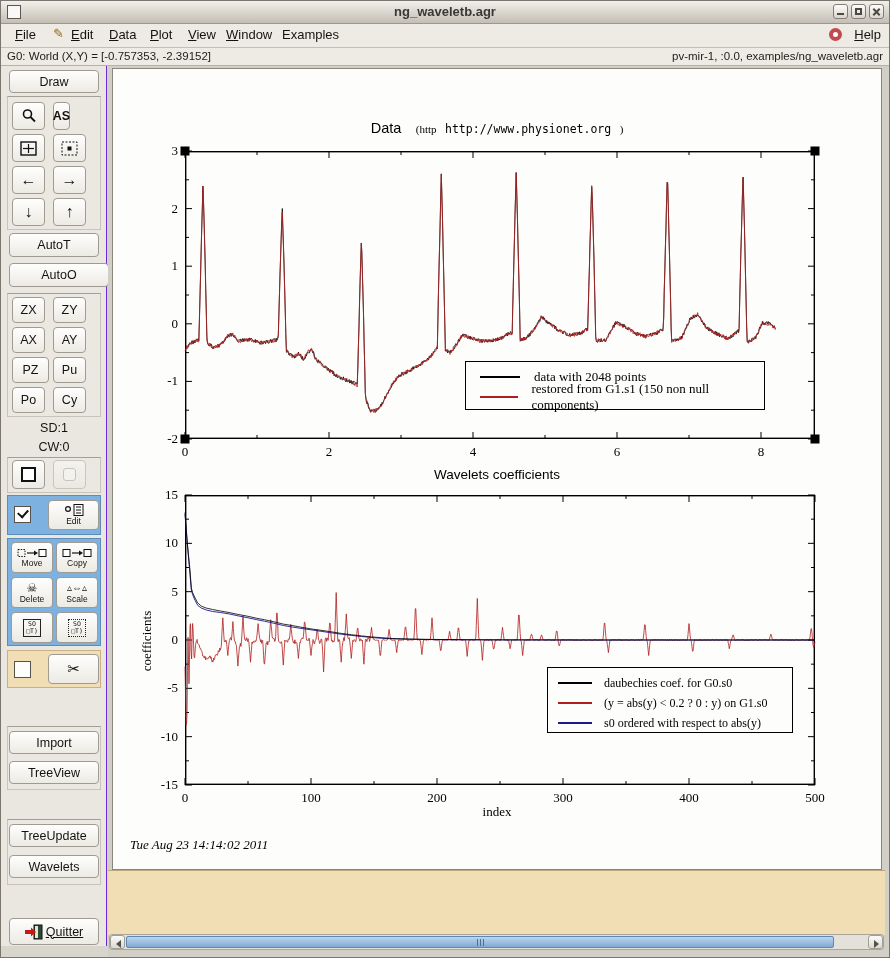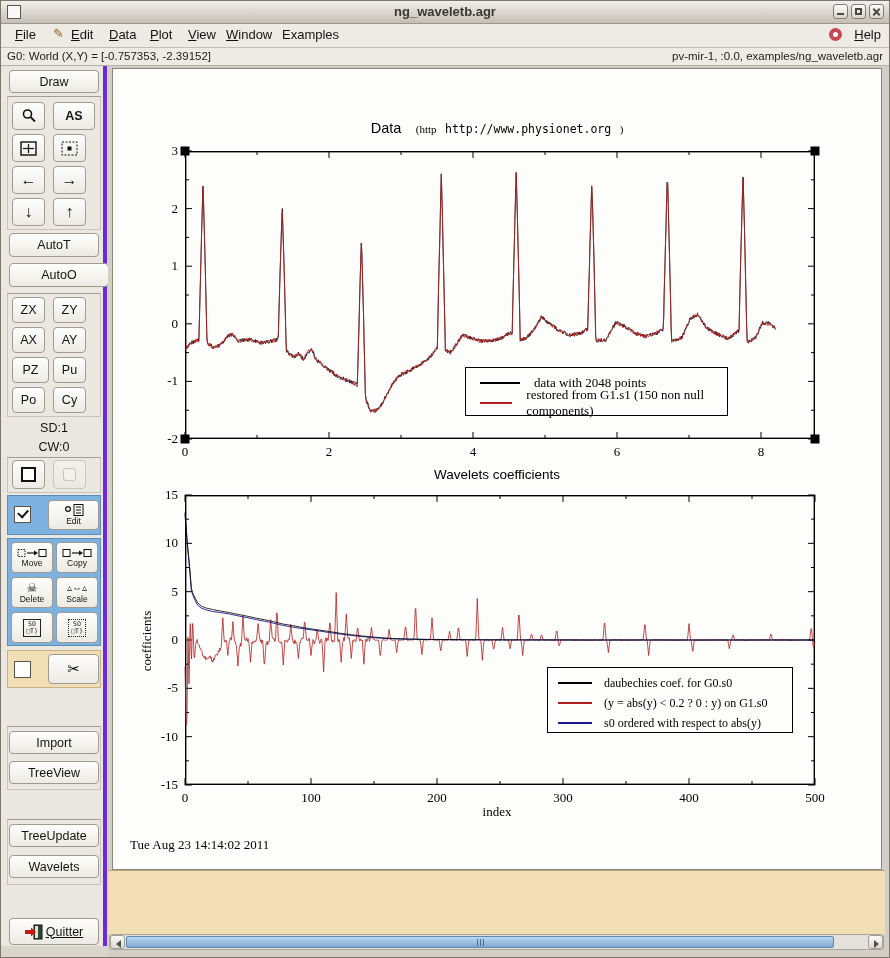--- a/index.html
+++ b/index.html
@@ -27,21 +27,21 @@
   .helpicon{position:absolute;top:4px;right:47px;width:13px;height:13px;box-sizing:border-box;border:4px solid #c4494f;
             border-radius:50%;background:#fff;}
 
   
   .statusbar{position:absolute;left:0;top:47px;right:0;height:17px;background:#eeebe4;border-bottom:1px solid #b6b2aa;
              font-size:11.5px;color:#23211c;}
   .statusL{position:absolute;left:6px;top:2px;} .statusR{position:absolute;right:6px;top:2px;}
 
   
   .content{position:absolute;left:0;top:65px;right:0;bottom:0;}
-  .sidebar{position:absolute;left:0;top:0;bottom:11px;width:106px;background:#eae7e0;border-right:4px solid #6d28d9;box-sizing:border-box;}
+  .sidebar{position:absolute;left:0;top:0;bottom:11px;width:106px;background:#eae7e0;border-right:1px solid #6d28d9;box-sizing:border-box;}
   .canvas{position:absolute;left:107px;top:0;right:0;bottom:0;background:#d2cfc7;}
 
   
   .sbtn{position:absolute;box-sizing:border-box;border:1px solid #9f9b93;border-radius:4px;
         background:linear-gradient(#fefefd,#eceae3);font-size:12.5px;color:#15130f;text-align:center;cursor:pointer;
         display:flex;align-items:center;justify-content:center;gap:3px;}
   .group{position:absolute;box-sizing:border-box;border:1px solid #c8c4bc;border-top-color:#a39f97;background:#ebe8e1;}
   .bluebox{position:absolute;background:#7db1df;border:1px solid #5d8cb8;box-sizing:border-box;}
   .tanbox{position:absolute;background:#f2deb4;border:1px solid #c8b184;box-sizing:border-box;}
   .sidelabel{position:absolute;left:0;width:106px;text-align:center;font-size:12.5px;color:#15130f;}
@@ -71,21 +71,21 @@
   .wavetitle{position:absolute;left:0;right:0;top:398px;text-align:center;font-size:13.5px;color:#000;}
   .legend{position:absolute;box-sizing:border-box;border:1px solid #000;background:#fdfdfb;padding-top:5px;}
   .lrow{display:flex;align-items:center;height:20px;}
   .lswatch{display:inline-block;height:1.5px;}
   .ltext{font-family:"Liberation Serif",serif;color:#000;}
   .legend1 .lswatch{width:40px;margin:0 14px 0 14px;} .legend1 .ltext{font-size:13px;}
   .legend2 .lswatch{width:34px;margin:0 12px 0 10px;} .legend2 .ltext{font-size:12px;}
   .ylab{position:absolute;left:-26px;top:564px;width:120px;text-align:center;font-family:"Liberation Serif",serif;
         font-size:13px;color:#000;transform:rotate(-90deg);}
   .xlab{position:absolute;left:0;right:0;top:735px;text-align:center;font-family:"Liberation Serif",serif;font-size:13px;color:#000;}
-  .datestamp{position:absolute;left:17px;top:768px;font-family:"Liberation Serif",serif;font-size:13px;color:#000;}
+  .datestamp{position:absolute;left:17px;top:768px;font-family:"Liberation Serif",serif;font-size:13px;color:#000;font-style:italic;}
 
   
   .hscroll{position:absolute;left:1px;right:5px;top:868px;height:16px;background:#e4e1da;border:1px solid #a9a59d;
            border-radius:3px;box-sizing:border-box;}
   .sarrow{position:absolute;top:0;bottom:0;width:15px;background:linear-gradient(#fbfbfa,#ddd9d1);
           border:1px solid #a29e96;box-sizing:border-box;border-radius:3px;}
   .sarrow.left{left:0}.sarrow.right{right:0}
   .tri{position:absolute;left:5px;top:4px;width:0;height:0;border-top:4px solid transparent;border-bottom:4px solid transparent;}
   .tri.l{border-right:5px solid #55514b;} .tri.r{border-left:5px solid #55514b;}
   .thumb{position:absolute;left:16px;width:706px;top:1px;bottom:1px;border:1px solid #5d87b0;border-radius:2px;
@@ -136,21 +136,21 @@
           <span>Draw</span>
         </div>
 
       <div class="group" style="left:6px;top:30px;width:94px;height:134px"></div>
       <div class="sbtn" style="left:11px;top:36px;width:33px;height:28px">
         <svg width="16" height="16" viewBox="0 0 16 16">
             <circle cx="6.5" cy="6" r="4" fill="none" stroke="#111" stroke-width="1.6"></circle>
             <line x1="9.5" y1="9" x2="14" y2="13.5" stroke="#111" stroke-width="1.8"></line>
           </svg>
       </div>
-      <div class="sbtn" style="left:52px;top:36px;width:42px;height:28px;font-weight:bold">
+      <div class="sbtn" style="left:52px;top:36px;width:17px;height:28px;font-weight:bold">
           <span>AS</span>
         </div>
       <div class="sbtn" style="left:11px;top:68px;width:33px;height:28px">
         <svg width="17" height="15" viewBox="0 0 17 15">
             <rect x="1" y="1" width="15" height="13" fill="none" stroke="#111" stroke-width="1.4"></rect>
             <line x1="8.5" y1="3" x2="8.5" y2="12" stroke="#111" stroke-width="1.2"></line>
             <line x1="3" y1="7.5" x2="14" y2="7.5" stroke="#111" stroke-width="1.2"></line>
           </svg>
       </div>
       <div class="sbtn" style="left:52px;top:68px;width:33px;height:28px">
@@ -368,21 +368,21 @@
             <text x="-7" y="234.4" text-anchor="end" font-family="Liberation Serif, serif" font-size="13" fill="#000">-1</text>
             <text x="-7" y="292" text-anchor="end" font-family="Liberation Serif, serif" font-size="13" fill="#000">-2</text>
             <polyline points="0.0,198.3 0.6,198.7 1.2,196.1 1.7,196.4 2.3,197.4 2.9,196.5 3.5,193.5 4.0,194.1 4.6,193.1 5.2,192.0 5.8,192.3 6.3,192.6 6.9,189.7 7.5,189.9 8.1,193.1 8.6,190.5 9.2,189.6 9.8,191.9 10.4,189.5 10.9,189.3 11.5,187.9 12.1,188.5 12.7,187.9 13.2,187.8 13.8,189.7 14.4,169.0 15.0,144.6 15.6,122.5 16.1,101.7 16.7,79.7 17.3,58.0 17.9,35.2 18.4,47.7 19.0,67.2 19.6,90.0 20.2,113.3 20.7,137.3 21.3,162.2 21.9,185.8 22.5,192.1 23.0,193.6 23.6,193.5 24.2,194.6 24.8,195.3 25.3,192.7 25.9,194.4 26.5,193.4 27.1,196.0 27.6,197.6 28.2,197.6 28.8,195.4 29.4,196.0 30.0,195.6 30.5,196.5 31.1,195.8 31.7,195.7 32.3,194.5 32.8,193.4 33.4,194.6 34.0,196.4 34.6,193.3 35.1,193.2 35.7,192.5 36.3,191.7 36.9,192.7 37.4,190.5 38.0,192.2 38.6,191.2 39.2,190.2 39.7,189.1 40.3,189.3 40.9,186.1 41.5,186.6 42.0,185.5 42.6,186.7 43.2,184.0 43.8,185.6 44.4,183.3 44.9,182.9 45.5,182.2 46.1,185.3 46.7,182.5 47.2,184.0 47.8,184.0 48.4,184.9 49.0,186.2 49.5,185.5 50.1,187.0 50.7,186.6 51.3,187.5 51.8,188.8 52.4,189.7 53.0,188.8 53.6,189.2 54.1,188.7 54.7,188.8 55.3,189.8 55.9,187.9 56.4,190.0 57.0,190.8 57.6,187.6 58.2,187.8 58.8,190.5 59.3,187.6 59.9,188.7 60.5,188.5 61.1,187.8 61.6,188.3 62.2,190.5 62.8,188.1 63.4,189.3 63.9,189.9 64.5,186.9 65.1,189.3 65.7,188.2 66.2,187.1 66.8,188.3 67.4,188.6 68.0,189.0 68.5,190.6 69.1,189.8 69.7,190.8 70.3,188.4 70.8,191.8 71.4,189.9 72.0,189.8 72.6,189.9 73.2,191.6 73.7,191.8 74.3,190.9 74.9,193.3 75.5,192.5 76.0,193.4 76.6,189.8 77.2,190.8 77.8,193.1 78.3,192.7 78.9,191.7 79.5,190.0 80.1,191.2 80.6,192.7 81.2,190.6 81.8,189.0 82.4,189.7 82.9,191.9 83.5,192.2 84.1,192.2 84.7,190.4 85.2,189.9 85.8,188.3 86.4,191.7 87.0,188.9 87.6,190.3 88.1,188.7 88.7,187.7 89.3,188.3 89.9,187.4 90.4,189.1 91.0,191.0 91.6,187.3 92.2,188.9 92.7,187.2 93.3,183.7 93.9,162.5 94.5,142.6 95.0,123.1 95.6,106.6 96.2,87.7 96.8,68.4 97.3,57.5 97.9,79.2 98.5,95.1 99.1,115.5 99.6,135.2 100.2,156.9 100.8,182.4 101.4,201.3 102.0,200.8 102.5,200.3 103.1,200.2 103.7,203.6 104.3,204.3 104.8,202.1 105.4,202.6 106.0,202.3 106.6,204.3 107.1,203.3 107.7,205.6 108.3,204.6 108.9,205.7 109.4,207.2 110.0,204.9 110.6,206.5 111.2,205.4 111.7,205.1 112.3,203.3 112.9,202.6 113.5,201.0 114.0,204.6 114.6,203.7 115.2,204.4 115.8,203.3 116.4,206.2 116.9,208.2 117.5,205.4 118.1,209.0 118.7,209.4 119.2,208.0 119.8,206.8 120.4,207.3 121.0,203.8 121.5,204.9 122.1,201.6 122.7,201.7 123.3,201.7 123.8,201.8 124.4,202.0 125.0,199.6 125.6,198.2 126.1,198.2 126.7,198.5 127.3,199.9 127.9,202.1 128.4,200.5 129.0,202.2 129.6,205.8 130.2,208.3 130.8,207.4 131.3,207.5 131.9,208.6 132.5,211.1 133.1,211.1 133.6,208.8 134.2,212.2 134.8,211.3 135.4,211.4 135.9,211.5 136.5,212.8 137.1,212.9 137.7,213.3 138.2,215.9 138.8,216.5 139.4,216.2 140.0,216.9 140.5,215.2 141.1,215.5 141.7,215.8 142.3,219.4 142.8,218.3 143.4,217.0 144.0,219.1 144.6,221.2 145.2,218.5 145.7,220.0 146.3,219.1 146.9,220.9 147.5,219.7 148.0,222.9 148.6,220.7 149.2,224.9 149.8,223.2 150.3,224.1 150.9,225.9 151.5,223.8 152.1,226.2 152.6,226.8 153.2,225.3 153.8,224.9 154.4,224.9 154.9,225.5 155.5,228.3 156.1,226.5 156.7,226.4 157.2,228.6 157.8,229.1 158.4,225.8 159.0,228.5 159.6,229.1 160.1,229.6 160.7,230.7 161.3,227.9 161.9,230.7 162.4,229.8 163.0,229.7 163.6,230.2 164.2,228.5 164.7,232.1 165.3,229.7 165.9,231.9 166.5,229.7 167.0,233.2 167.6,230.8 168.2,230.6 168.8,230.3 169.3,230.4 169.9,231.4 170.5,231.7 171.1,232.5 171.6,231.7 172.2,233.2 172.8,218.2 173.4,194.9 174.0,174.9 174.5,151.7 175.1,130.6 175.7,110.8 176.3,92.1 176.8,100.8 177.4,121.9 178.0,145.1 178.6,165.6 179.1,191.3 179.7,214.7 180.3,242.7 180.9,247.0 181.4,249.4 182.0,253.0 182.6,251.4 183.2,253.3 183.7,257.4 184.3,256.8 184.9,259.5 185.5,260.7 186.0,259.1 186.6,260.3 187.2,258.7 187.8,259.5 188.4,258.5 188.9,258.1 189.5,258.6 190.1,261.3 190.7,261.0 191.2,260.6 191.8,258.5 192.4,257.7 193.0,258.2 193.5,257.1 194.1,255.9 194.7,256.3 195.3,256.0 195.8,253.1 196.4,254.7 197.0,251.4 197.6,252.8 198.1,251.5 198.7,249.4 199.3,248.3 199.9,245.3 200.4,247.4 201.0,245.2 201.6,244.1 202.2,241.8 202.8,242.3 203.3,242.3 203.9,238.9 204.5,239.3 205.1,238.3 205.6,237.3 206.2,236.9 206.8,233.9 207.4,232.0 207.9,232.1 208.5,232.9 209.1,230.0 209.7,231.0 210.2,230.1 210.8,229.5 211.4,227.5 212.0,227.5 212.5,227.1 213.1,226.0 213.7,223.9 214.3,224.7 214.8,225.8 215.4,223.8 216.0,225.4 216.6,221.4 217.2,221.5 217.7,221.6 218.3,224.4 218.9,223.4 219.5,222.7 220.0,221.3 220.6,223.2 221.2,220.9 221.8,222.7 222.3,218.9 222.9,219.3 223.5,220.1 224.1,220.7 224.6,220.4 225.2,219.1 225.8,220.7 226.4,218.5 226.9,217.6 227.5,218.2 228.1,215.6 228.7,218.3 229.2,216.3 229.8,215.9 230.4,216.1 231.0,216.0 231.6,217.0 232.1,214.3 232.7,215.3 233.3,215.6 233.9,215.2 234.4,214.0 235.0,213.1 235.6,215.0 236.2,212.2 236.7,211.3 237.3,210.3 237.9,212.2 238.5,210.9 239.0,209.3 239.6,209.8 240.2,210.2 240.8,210.4 241.3,209.7 241.9,208.3 242.5,207.1 243.1,208.7 243.6,209.0 244.2,205.3 244.8,207.1 245.4,204.8 246.0,205.6 246.5,203.6 247.1,204.7 247.7,204.1 248.3,202.2 248.8,200.6 249.4,200.7 250.0,198.5 250.6,197.8 251.1,197.8 251.7,196.8 252.3,197.9 252.9,170.2 253.4,143.6 254.0,118.5 254.6,95.0 255.2,69.7 255.7,45.8 256.3,23.0 256.9,46.1 257.5,68.3 258.0,92.4 258.6,117.4 259.2,144.7 259.8,172.1 260.4,199.9 260.9,198.8 261.5,199.3 262.1,198.7 262.7,202.0 263.2,199.8 263.8,200.2 264.4,201.5 265.0,201.7 265.5,199.4 266.1,201.6 266.7,199.2 267.3,199.6 267.8,199.6 268.4,199.4 269.0,196.8 269.6,197.5 270.1,194.7 270.7,192.7 271.3,193.2 271.9,194.4 272.4,193.2 273.0,190.7 273.6,188.2 274.2,190.5 274.8,188.4 275.3,186.3 275.9,187.6 276.5,184.6 277.1,185.4 277.6,183.4 278.2,185.1 278.8,183.4 279.4,183.3 279.9,184.6 280.5,185.0 281.1,185.3 281.7,184.8 282.2,187.2 282.8,187.1 283.4,186.8 284.0,185.7 284.5,187.7 285.1,185.0 285.7,188.1 286.3,186.2 286.8,187.2 287.4,188.8 288.0,187.5 288.6,186.3 289.2,186.5 289.7,186.8 290.3,188.9 290.9,189.7 291.5,188.0 292.0,188.6 292.6,189.7 293.2,188.1 293.8,187.6 294.3,188.8 294.9,189.6 295.5,190.1 296.1,188.3 296.6,191.2 297.2,191.8 297.8,189.5 298.4,188.6 298.9,189.5 299.5,190.8 300.1,190.8 300.7,188.6 301.2,189.8 301.8,190.9 302.4,191.3 303.0,189.0 303.6,188.8 304.1,190.0 304.7,189.1 305.3,191.0 305.9,190.5 306.4,189.1 307.0,191.1 307.6,189.6 308.2,190.9 308.7,188.0 309.3,188.3 309.9,189.1 310.5,187.5 311.0,188.8 311.6,187.7 312.2,190.0 312.8,186.5 313.3,189.3 313.9,187.8 314.5,189.0 315.1,187.2 315.6,186.4 316.2,185.7 316.8,188.4 317.4,185.0 318.0,186.2 318.5,186.2 319.1,186.4 319.7,184.2 320.3,184.8 320.8,184.8 321.4,182.3 322.0,183.6 322.6,185.0 323.1,181.3 323.7,183.2 324.3,182.1 324.9,182.8 325.4,180.5 326.0,181.7 326.6,183.2 327.2,182.2 327.7,158.3 328.3,135.6 328.9,108.4 329.5,85.6 330.0,63.4 330.6,41.5 331.2,21.4 331.8,43.3 332.4,65.9 332.9,88.1 333.5,112.2 334.1,137.3 334.7,163.9 335.2,190.3 335.8,189.6 336.4,187.7 337.0,189.3 337.5,187.7 338.1,189.0 338.7,186.1 339.3,187.0 339.8,189.0 340.4,188.5 341.0,188.5 341.6,186.0 342.1,186.6 342.7,183.9 343.3,183.9 343.9,186.2 344.4,182.1 345.0,184.9 345.6,182.1 346.2,179.8 346.8,180.1 347.3,181.5 347.9,181.0 348.5,180.0 349.1,179.0 349.6,176.4 350.2,177.1 350.8,174.5 351.4,174.4 351.9,174.5 352.5,171.6 353.1,171.4 353.7,169.3 354.2,169.1 354.8,170.6 355.4,167.8 356.0,167.6 356.5,165.2 357.1,165.5 357.7,167.7 358.3,165.7 358.8,168.3 359.4,167.0 360.0,169.2 360.6,170.1 361.2,171.7 361.7,169.3 362.3,172.5 362.9,170.6 363.5,172.8 364.0,171.1 364.6,173.1 365.2,172.0 365.8,173.6 366.3,174.4 366.9,173.4 367.5,174.2 368.1,175.2 368.6,174.3 369.2,174.1 369.8,177.8 370.4,175.0 370.9,176.4 371.5,179.5 372.1,178.4 372.7,178.8 373.2,180.5 373.8,179.2 374.4,179.4 375.0,179.0 375.6,179.6 376.1,179.4 376.7,179.4 377.3,180.7 377.9,183.0 378.4,181.2 379.0,180.1 379.6,180.7 380.2,181.6 380.7,181.0 381.3,184.5 381.9,184.6 382.5,184.2 383.0,184.8 383.6,185.0 384.2,184.3 384.8,182.4 385.3,184.7 385.9,184.8 386.5,183.3 387.1,184.9 387.6,182.5 388.2,184.5 388.8,183.2 389.4,182.7 390.0,181.5 390.5,184.0 391.1,184.5 391.7,184.1 392.3,183.7 392.8,181.3 393.4,181.5 394.0,183.8 394.6,180.8 395.1,183.5 395.7,182.0 396.3,181.3 396.9,183.3 397.4,180.2 398.0,179.6 398.6,181.9 399.2,180.5 399.7,179.2 400.3,177.8 400.9,177.3 401.5,179.4 402.0,177.1 402.6,179.4 403.2,160.1 403.8,136.7 404.4,117.6 404.9,94.5 405.5,76.3 406.1,54.6 406.7,35.6 407.2,44.4 407.8,63.5 408.4,85.8 409.0,108.9 409.5,132.4 410.1,159.0 410.7,185.3 411.3,190.5 411.8,190.2 412.4,191.3 413.0,190.7 413.6,189.0 414.1,188.1 414.7,189.0 415.3,190.0 415.9,191.0 416.4,187.7 417.0,189.8 417.6,190.4 418.2,189.4 418.8,188.8 419.3,187.7 419.9,190.3 420.5,191.0 421.1,189.5 421.6,187.5 422.2,186.1 422.8,185.6 423.4,183.9 423.9,182.5 424.5,181.2 425.1,181.4 425.7,179.6 426.2,179.4 426.8,178.7 427.4,178.4 428.0,174.8 428.5,173.9 429.1,176.3 429.7,171.9 430.3,173.8 430.8,170.4 431.4,172.7 432.0,171.8 432.6,170.5 433.2,171.8 433.7,171.2 434.3,172.4 434.9,171.7 435.5,174.0 436.0,173.9 436.6,173.5 437.2,173.0 437.8,176.2 438.3,176.1 438.9,173.0 439.5,176.0 440.1,175.2 440.6,177.5 441.2,177.2 441.8,178.0 442.4,178.8 442.9,176.4 443.5,176.6 444.1,178.2 444.7,177.8 445.2,178.2 445.8,179.4 446.4,178.6 447.0,178.6 447.6,179.4 448.1,179.6 448.7,181.1 449.3,181.0 449.9,183.1 450.4,182.4 451.0,184.3 451.6,184.5 452.2,181.5 452.7,181.5 453.3,184.4 453.9,183.6 454.5,183.3 455.0,183.1 455.6,185.0 456.2,183.8 456.8,183.1 457.3,184.9 457.9,185.4 458.5,183.4 459.1,185.7 459.6,184.0 460.2,184.0 460.8,186.6 461.4,184.7 462.0,183.5 462.5,183.9 463.1,184.3 463.7,183.6 464.3,183.3 464.8,184.0 465.4,182.2 466.0,185.0 466.6,185.2 467.1,184.2 467.7,181.8 468.3,182.8 468.9,181.7 469.4,182.6 470.0,181.3 470.6,183.1 471.2,183.8 471.7,182.1 472.3,183.5 472.9,180.4 473.5,180.3 474.0,181.8 474.6,180.2 475.2,178.3 475.8,178.2 476.4,179.5 476.9,179.5 477.5,180.1 478.1,176.4 478.7,166.2 479.2,141.3 479.8,119.8 480.4,95.2 481.0,76.1 481.5,53.9 482.1,31.4 482.7,31.5 483.3,55.9 483.8,76.9 484.4,99.8 485.0,124.6 485.6,150.4 486.1,176.1 486.7,189.7 487.3,188.7 487.9,188.9 488.4,190.4 489.0,188.5 489.6,188.2 490.2,188.3 490.8,187.8 491.3,189.9 491.9,187.8 492.5,189.2 493.1,187.6 493.6,189.4 494.2,188.7 494.8,187.4 495.4,186.9 495.9,188.3 496.5,185.1 497.1,187.1 497.7,183.5 498.2,182.2 498.8,183.5 499.4,180.2 500.0,178.7 500.5,177.1 501.1,177.7 501.7,174.8 502.3,173.1 502.8,174.5 503.4,172.5 504.0,172.0 504.6,167.2 505.2,168.2 505.7,168.7 506.3,166.1 506.9,168.2 507.5,167.3 508.0,167.6 508.6,164.4 509.2,166.9 509.8,166.5 510.3,164.1 510.9,164.1 511.5,165.9 512.1,164.0 512.6,164.0 513.2,164.8 513.8,165.2 514.4,166.3 514.9,166.8 515.5,166.8 516.1,169.4 516.7,171.0 517.2,170.2 517.8,170.5 518.4,173.8 519.0,171.9 519.6,173.1 520.1,176.2 520.7,175.6 521.3,177.4 521.9,177.8 522.4,175.9 523.0,176.7 523.6,179.8 524.2,178.6 524.7,177.4 525.3,179.8 525.9,177.9 526.5,180.3 527.0,179.6 527.6,179.7 528.2,182.1 528.8,182.2 529.3,182.9 529.9,180.4 530.5,180.4 531.1,184.1 531.6,180.8 532.2,184.6 532.8,182.8 533.4,184.2 534.0,181.8 534.5,185.9 535.1,183.4 535.7,184.6 536.3,185.5 536.8,186.4 537.4,186.1 538.0,184.6 538.6,184.7 539.1,186.4 539.7,185.8 540.3,186.2 540.9,188.6 541.4,188.2 542.0,187.4 542.6,188.4 543.2,186.2 543.7,187.1 544.3,186.1 544.9,187.3 545.5,186.7 546.0,183.9 546.6,186.7 547.2,185.6 547.8,185.5 548.4,182.1 548.9,182.9 549.5,181.8 550.1,181.2 550.7,182.3 551.2,183.2 551.8,179.8 552.4,180.8 553.0,178.5 553.5,181.7 554.1,177.4 554.7,149.5 555.3,125.4 555.8,103.6 556.4,83.7 557.0,58.6 557.6,38.7 558.1,26.0 558.7,48.2 559.3,70.1 559.9,95.7 560.4,117.6 561.0,145.3 561.6,173.9 562.2,189.8 562.8,190.4 563.3,191.9 563.9,189.2 564.5,188.9 565.1,190.6 565.6,190.0 566.2,190.7 566.8,187.5 567.4,186.8 567.9,187.8 568.5,188.9 569.1,186.6 569.7,185.9 570.2,185.4 570.8,187.8 571.4,184.7 572.0,183.8 572.5,182.7 573.1,183.0 573.7,181.3 574.3,177.0 574.8,176.0 575.4,177.4 576.0,175.5 576.6,173.0 577.2,173.5 577.7,170.3 578.3,173.5 578.9,173.2 579.5,172.0 580.0,173.8 580.6,172.7 581.2,171.7 581.8,170.5 582.3,171.1 582.9,173.3 583.5,170.6 584.1,171.8 584.6,171.7 585.2,171.7 585.8,173.6 586.4,173.7 586.9,174.1 587.5,174.0 588.1,176.9 588.7,176.5 589.2,174.7 589.8,176.4 590.4,177.8" fill="none" stroke="#000000" stroke-width="0.8" stroke-linejoin="round"></polyline>
             <polyline points="0.0,200.0 0.6,198.5 1.2,197.3 1.7,194.6 2.3,196.4 2.9,194.7 3.5,196.0 4.0,193.3 4.6,191.5 5.2,192.3 5.8,193.4 6.3,193.4 6.9,190.4 7.5,192.5 8.1,191.2 8.6,190.3 9.2,188.9 9.8,190.7 10.4,191.6 10.9,191.0 11.5,188.1 12.1,190.8 12.7,188.0 13.2,191.2 13.8,190.6 14.4,170.4 15.0,146.2 15.6,122.8 16.1,101.1 16.7,77.2 17.3,57.8 17.9,35.0 18.4,46.1 19.0,66.9 19.6,90.9 20.2,111.1 20.7,135.0 21.3,159.4 21.9,189.3 22.5,191.2 23.0,191.7 23.6,194.9 24.2,192.6 24.8,192.1 25.3,194.3 25.9,193.5 26.5,197.0 27.1,196.2 27.6,197.7 28.2,195.7 28.8,197.8 29.4,195.5 30.0,194.9 30.5,194.2 31.1,196.5 31.7,194.6 32.3,196.8 32.8,194.5 33.4,193.1 34.0,195.8 34.6,195.0 35.1,192.5 35.7,193.8 36.3,191.8 36.9,192.0 37.4,190.4 38.0,192.5 38.6,189.7 39.2,190.8 39.7,187.5 40.3,187.1 40.9,186.5 41.5,187.3 42.0,185.0 42.6,183.3 43.2,183.2 43.8,183.6 44.4,186.2 44.9,185.0 45.5,183.7 46.1,183.4 46.7,185.3 47.2,183.0 47.8,181.9 48.4,183.8 49.0,185.8 49.5,184.0 50.1,184.7 50.7,185.7 51.3,188.8 51.8,187.9 52.4,190.9 53.0,189.9 53.6,191.7 54.1,190.6 54.7,189.9 55.3,191.7 55.9,191.2 56.4,188.9 57.0,190.4 57.6,189.8 58.2,190.8 58.8,190.3 59.3,190.3 59.9,187.8 60.5,190.1 61.1,187.6 61.6,187.9 62.2,189.3 62.8,187.7 63.4,187.0 63.9,190.5 64.5,188.9 65.1,187.3 65.7,188.3 66.2,189.0 66.8,190.8 67.4,189.6 68.0,189.2 68.5,191.3 69.1,189.6 69.7,191.2 70.3,190.6 70.8,190.0 71.4,189.0 72.0,190.8 72.6,189.1 73.2,192.0 73.7,190.9 74.3,191.1 74.9,193.0 75.5,189.9 76.0,191.7 76.6,190.0 77.2,193.2 77.8,192.1 78.3,192.5 78.9,189.9 79.5,191.7 80.1,190.2 80.6,189.7 81.2,190.7 81.8,190.9 82.4,190.8 82.9,192.0 83.5,189.7 84.1,189.1 84.7,189.4 85.2,190.5 85.8,189.7 86.4,190.3 87.0,191.7 87.6,188.5 88.1,191.3 88.7,190.9 89.3,191.1 89.9,188.6 90.4,189.7 91.0,189.9 91.6,189.9 92.2,189.4 92.7,187.3 93.3,186.6 93.9,163.1 94.5,141.1 95.0,124.6 95.6,104.4 96.2,86.0 96.8,68.0 97.3,61.3 97.9,77.3 98.5,97.8 99.1,117.2 99.6,137.2 100.2,159.0 100.8,182.6 101.4,198.3 102.0,200.3 102.5,198.8 103.1,202.1 103.7,202.2 104.3,203.4 104.8,204.4 105.4,204.6 106.0,203.5 106.6,204.6 107.1,206.9 107.7,204.3 108.3,206.0 108.9,204.3 109.4,203.7 110.0,205.6 110.6,203.2 111.2,202.7 111.7,204.5 112.3,205.0 112.9,202.6 113.5,201.6 114.0,203.6 114.6,204.6 115.2,202.9 115.8,206.4 116.4,205.7 116.9,205.6 117.5,209.0 118.1,208.7 118.7,209.0 119.2,206.4 119.8,206.1 120.4,203.5 121.0,202.9 121.5,203.7 122.1,202.1 122.7,200.6 123.3,198.9 123.8,198.9 124.4,201.2 125.0,199.3 125.6,200.2 126.1,197.8 126.7,197.3 127.3,200.9 127.9,200.5 128.4,201.1 129.0,205.2 129.6,207.0 130.2,207.4 130.8,206.3 131.3,208.9 131.9,210.3 132.5,211.7 133.1,210.1 133.6,210.1 134.2,210.3 134.8,210.5 135.4,210.2 135.9,212.7 136.5,214.4 137.1,214.6 137.7,215.2 138.2,215.3 138.8,215.3 139.4,216.4 140.0,214.7 140.5,216.8 141.1,217.3 141.7,217.2 142.3,216.5 142.8,216.8 143.4,218.9 144.0,219.9 144.6,218.3 145.2,221.7 145.7,220.8 146.3,219.7 146.9,219.3 147.5,222.8 148.0,220.3 148.6,220.6 149.2,225.0 149.8,224.0 150.3,224.5 150.9,224.9 151.5,222.9 152.1,223.7 152.6,223.8 153.2,226.1 153.8,226.0 154.4,226.9 154.9,227.1 155.5,226.5 156.1,226.7 156.7,227.2 157.2,228.8 157.8,227.9 158.4,227.4 159.0,228.4 159.6,228.3 160.1,227.0 160.7,228.7 161.3,227.9 161.9,227.3 162.4,230.8 163.0,230.8 163.6,230.1 164.2,230.3 164.7,229.0 165.3,230.5 165.9,230.1 166.5,229.8 167.0,232.1 167.6,232.5 168.2,230.1 168.8,233.9 169.3,232.5 169.9,234.6 170.5,232.2 171.1,233.4 171.6,234.2 172.2,236.0 172.8,217.5 173.4,196.6 174.0,175.0 174.5,154.3 175.1,130.6 175.7,111.7 176.3,92.0 176.8,101.7 177.4,123.0 178.0,143.3 178.6,167.6 179.1,190.4 179.7,214.1 180.3,241.0 180.9,248.7 181.4,251.5 182.0,249.7 182.6,251.8 183.2,256.1 183.7,256.8 184.3,256.9 184.9,258.3 185.5,261.3 186.0,261.4 186.6,258.6 187.2,258.9 187.8,260.3 188.4,259.5 188.9,261.6 189.5,259.5 190.1,257.8 190.7,260.5 191.2,257.2 191.8,258.0 192.4,259.3 193.0,257.3 193.5,258.5 194.1,258.0 194.7,256.4 195.3,254.4 195.8,255.9 196.4,255.3 197.0,253.4 197.6,253.2 198.1,251.8 198.7,250.2 199.3,248.8 199.9,246.1 200.4,247.8 201.0,245.6 201.6,243.8 202.2,243.3 202.8,241.6 203.3,241.8 203.9,239.0 204.5,238.9 205.1,236.7 205.6,235.9 206.2,233.9 206.8,232.8 207.4,234.6 207.9,232.9 208.5,230.4 209.1,229.4 209.7,231.4 210.2,230.9 210.8,226.8 211.4,229.7 212.0,225.6 212.5,225.0 213.1,226.8 213.7,224.0 214.3,224.0 214.8,224.2 215.4,224.8 216.0,225.3 216.6,223.4 217.2,221.7 217.7,223.7 218.3,221.3 218.9,221.2 219.5,222.5 220.0,220.6 220.6,222.8 221.2,219.2 221.8,219.6 222.3,222.0 222.9,221.0 223.5,219.5 224.1,218.9 224.6,220.8 225.2,219.1 225.8,219.4 226.4,216.9 226.9,219.8 227.5,216.1 228.1,216.8 228.7,215.7 229.2,216.1 229.8,216.9 230.4,216.1 231.0,214.1 231.6,214.7 232.1,216.6 232.7,215.0 233.3,215.7 233.9,213.0 234.4,213.5 235.0,214.6 235.6,214.5 236.2,212.4 236.7,211.4 237.3,213.7 237.9,210.3 238.5,211.0 239.0,210.4 239.6,211.0 240.2,209.2 240.8,210.4 241.3,209.1 241.9,210.2 242.5,208.6 243.1,208.2 243.6,207.4 244.2,206.9 244.8,205.6 245.4,204.4 246.0,206.7 246.5,202.2 247.1,204.6 247.7,202.2 248.3,200.6 248.8,201.1 249.4,201.0 250.0,200.7 250.6,200.0 251.1,199.6 251.7,195.8 252.3,198.0 252.9,169.2 253.4,144.8 254.0,116.9 254.6,93.8 255.2,71.1 255.7,48.1 256.3,22.7 256.9,45.1 257.5,67.8 258.0,93.1 258.6,119.3 259.2,143.4 259.8,172.7 260.4,199.9 260.9,200.5 261.5,198.8 262.1,201.0 262.7,198.5 263.2,200.8 263.8,200.7 264.4,199.8 265.0,203.5 265.5,200.4 266.1,199.2 266.7,200.5 267.3,199.8 267.8,198.8 268.4,195.7 269.0,195.6 269.6,194.5 270.1,195.0 270.7,196.1 271.3,193.5 271.9,192.5 272.4,192.7 273.0,190.6 273.6,188.3 274.2,188.5 274.8,189.4 275.3,188.5 275.9,184.6 276.5,187.0 277.1,184.1 277.6,184.0 278.2,182.8 278.8,185.7 279.4,185.9 279.9,186.6 280.5,183.1 281.1,186.0 281.7,183.6 282.2,185.5 282.8,187.6 283.4,184.7 284.0,187.5 284.5,188.1 285.1,187.4 285.7,188.5 286.3,186.6 286.8,185.8 287.4,187.7 288.0,188.9 288.6,189.2 289.2,186.8 289.7,188.6 290.3,188.1 290.9,189.1 291.5,189.9 292.0,187.6 292.6,190.1 293.2,190.5 293.8,188.3 294.3,189.2 294.9,191.9 295.5,189.8 296.1,188.3 296.6,191.5 297.2,191.0 297.8,188.2 298.4,189.7 298.9,190.8 299.5,191.4 300.1,188.1 300.7,190.0 301.2,190.6 301.8,188.2 302.4,189.4 303.0,190.1 303.6,191.2 304.1,188.1 304.7,188.8 305.3,191.0 305.9,188.4 306.4,190.5 307.0,189.7 307.6,189.6 308.2,187.4 308.7,190.2 309.3,189.4 309.9,188.0 310.5,190.5 311.0,187.4 311.6,189.9 312.2,187.6 312.8,189.5 313.3,187.7 313.9,186.8 314.5,186.8 315.1,185.8 315.6,188.4 316.2,188.8 316.8,185.8 317.4,185.3 318.0,187.9 318.5,185.2 319.1,185.3 319.7,185.2 320.3,183.4 320.8,182.8 321.4,184.6 322.0,182.4 322.6,182.2 323.1,183.9 323.7,181.8 324.3,183.6 324.9,183.0 325.4,183.6 326.0,183.0 326.6,183.9 327.2,183.4 327.7,158.0 328.3,132.2 328.9,110.6 329.5,86.7 330.0,63.4 330.6,45.1 331.2,22.1 331.8,44.8 332.4,64.0 332.9,87.2 333.5,112.2 334.1,136.5 334.7,162.0 335.2,188.2 335.8,186.8 336.4,190.0 337.0,187.2 337.5,189.9 338.1,186.8 338.7,189.6 339.3,186.0 339.8,188.5 340.4,186.5 341.0,188.3 341.6,187.0 342.1,186.0 342.7,184.0 343.3,184.7 343.9,184.4 344.4,182.2 345.0,183.0 345.6,181.3 346.2,182.5 346.8,182.3 347.3,179.8 347.9,178.8 348.5,177.7 349.1,177.9 349.6,176.7 350.2,178.3 350.8,175.4 351.4,176.2 351.9,174.2 352.5,172.0 353.1,172.2 353.7,172.4 354.2,170.4 354.8,167.8 355.4,167.9 356.0,164.7 356.5,166.9 357.1,167.1 357.7,168.4 358.3,168.5 358.8,166.6 359.4,169.0 360.0,169.5 360.6,169.4 361.2,170.6 361.7,170.3 362.3,171.7 362.9,172.9 363.5,172.5 364.0,172.6 364.6,170.9 365.2,173.1 365.8,174.3 366.3,172.5 366.9,175.4 367.5,176.4 368.1,173.5 368.6,174.0 369.2,174.6 369.8,176.4 370.4,177.6 370.9,175.5 371.5,177.5 372.1,179.2 372.7,179.1 373.2,180.4 373.8,179.0 374.4,180.4 375.0,178.3 375.6,181.0 376.1,181.5 376.7,180.7 377.3,181.1 377.9,182.9 378.4,181.9 379.0,179.8 379.6,180.1 380.2,180.8 380.7,183.5 381.3,183.6 381.9,183.1 382.5,182.3 383.0,185.0 383.6,184.4 384.2,184.6 384.8,185.1 385.3,186.1 385.9,184.0 386.5,182.9 387.1,184.9 387.6,183.0 388.2,181.7 388.8,182.1 389.4,185.4 390.0,181.8 390.5,184.1 391.1,182.5 391.7,181.3 392.3,184.6 392.8,183.3 393.4,182.1 394.0,182.0 394.6,183.5 395.1,183.7 395.7,183.5 396.3,181.0 396.9,180.4 397.4,182.7 398.0,179.4 398.6,181.5 399.2,180.1 399.7,178.8 400.3,178.2 400.9,177.0 401.5,180.2 402.0,178.3 402.6,179.4 403.2,161.6 403.8,136.6 404.4,116.4 404.9,97.2 405.5,75.2 406.1,53.6 406.7,34.7 407.2,44.7 407.8,64.9 408.4,88.4 409.0,107.7 409.5,134.2 410.1,156.1 410.7,186.9 411.3,188.4 411.8,189.8 412.4,191.3 413.0,188.0 413.6,187.7 414.1,190.4 414.7,191.1 415.3,190.1 415.9,187.5 416.4,189.9 417.0,191.0 417.6,190.2 418.2,189.7 418.8,188.3 419.3,189.8 419.9,188.7 420.5,190.7 421.1,188.3 421.6,187.1 422.2,187.3 422.8,186.7 423.4,186.2 423.9,183.6 424.5,182.2 425.1,183.2 425.7,181.2 426.2,179.4 426.8,179.3 427.4,177.3 428.0,175.7 428.5,176.3 429.1,176.2 429.7,173.6 430.3,171.0 430.8,173.6 431.4,171.1 432.0,172.7 432.6,172.4 433.2,174.3 433.7,173.8 434.3,172.2 434.9,175.2 435.5,172.8 436.0,172.5 436.6,175.0 437.2,174.5 437.8,176.5 438.3,173.5 438.9,173.2 439.5,175.1 440.1,175.2 440.6,174.7 441.2,177.0 441.8,177.6 442.4,177.4 442.9,177.6 443.5,179.2 444.1,177.2 444.7,176.6 445.2,178.3 445.8,180.9 446.4,180.7 447.0,178.8 447.6,179.3 448.1,182.6 448.7,181.5 449.3,183.0 449.9,181.5 450.4,182.9 451.0,181.1 451.6,184.3 452.2,182.9 452.7,184.4 453.3,181.7 453.9,183.4 454.5,182.3 455.0,181.7 455.6,185.5 456.2,183.2 456.8,184.8 457.3,182.9 457.9,185.5 458.5,186.6 459.1,183.6 459.6,186.6 460.2,184.1 460.8,187.4 461.4,183.3 462.0,184.5 462.5,185.3 463.1,184.8 463.7,185.9 464.3,185.1 464.8,184.3 465.4,183.6 466.0,183.5 466.6,182.6 467.1,182.1 467.7,184.9 468.3,182.4 468.9,182.6 469.4,183.7 470.0,181.2 470.6,182.1 471.2,182.2 471.7,180.2 472.3,180.6 472.9,179.2 473.5,182.2 474.0,180.2 474.6,180.1 475.2,178.1 475.8,179.1 476.4,178.8 476.9,178.1 477.5,178.9 478.1,179.5 478.7,167.7 479.2,142.0 479.8,120.6 480.4,98.2 481.0,74.7 481.5,53.4 482.1,31.1 482.7,33.1 483.3,54.7 483.8,78.4 484.4,101.2 485.0,126.2 485.6,148.3 486.1,176.8 486.7,191.6 487.3,190.3 487.9,189.6 488.4,189.2 489.0,188.2 489.6,189.3 490.2,190.6 490.8,188.5 491.3,190.0 491.9,188.8 492.5,189.0 493.1,189.3 493.6,189.4 494.2,187.3 494.8,185.8 495.4,185.6 495.9,188.5 496.5,187.0 497.1,187.6 497.7,183.3 498.2,183.5 498.8,184.0 499.4,180.3 500.0,180.2 500.5,177.7 501.1,176.3 501.7,176.9 502.3,172.8 502.8,173.6 503.4,172.7 504.0,172.1 504.6,168.9 505.2,166.7 505.7,166.4 506.3,166.1 506.9,167.7 507.5,166.8 508.0,164.2 508.6,164.8 509.2,163.7 509.8,164.7 510.3,165.7 510.9,165.6 511.5,163.7 512.1,164.8 512.6,161.6 513.2,164.3 513.8,165.0 514.4,166.5 514.9,165.4 515.5,166.5 516.1,167.8 516.7,170.3 517.2,169.3 517.8,171.7 518.4,172.6 519.0,171.9 519.6,173.8 520.1,173.0 520.7,176.5 521.3,178.0 521.9,176.5 522.4,176.8 523.0,178.8 523.6,176.4 524.2,176.6 524.7,180.2 525.3,178.9 525.9,178.5 526.5,180.7 527.0,181.9 527.6,179.2 528.2,181.1 528.8,182.8 529.3,183.3 529.9,180.8 530.5,182.1 531.1,181.7 531.6,184.3 532.2,182.0 532.8,181.5 533.4,184.6 534.0,183.1 534.5,185.2 535.1,183.9 535.7,183.1 536.3,184.8 536.8,186.1 537.4,184.8 538.0,183.5 538.6,184.1 539.1,186.5 539.7,187.9 540.3,185.0 540.9,188.4 541.4,184.9 542.0,188.5 542.6,187.9 543.2,188.7 543.7,187.3 544.3,185.6 544.9,188.0 545.5,186.2 546.0,186.5 546.6,184.7 547.2,183.7 547.8,183.1 548.4,185.7 548.9,182.2 549.5,184.0 550.1,180.8 550.7,181.0 551.2,180.1 551.8,180.9 552.4,179.5 553.0,181.5 553.5,182.0 554.1,177.7 554.7,149.4 555.3,125.5 555.8,102.8 556.4,82.8 557.0,61.5 557.6,37.7 558.1,26.9 558.7,47.6 559.3,70.8 559.9,96.1 560.4,121.0 561.0,146.8 561.6,172.8 562.2,191.1 562.8,189.8 563.3,192.3 563.9,192.0 564.5,189.1 565.1,189.9 565.6,189.6 566.2,190.5 566.8,188.2 567.4,190.0 567.9,189.6 568.5,187.5 569.1,187.1 569.7,188.2 570.2,185.2 570.8,184.5 571.4,184.1 572.0,182.4 572.5,183.6 573.1,181.3 573.7,180.3 574.3,178.0 574.8,177.8 575.4,174.7 576.0,173.4 576.6,174.8 577.2,170.3 577.7,170.5 578.3,172.8 578.9,171.7 579.5,173.7 580.0,173.4 580.6,171.3 581.2,173.7 581.8,173.9 582.3,174.4 582.9,174.0 583.5,174.3 584.1,172.2 584.6,172.1 585.2,174.4 585.8,173.1 586.4,173.9 586.9,174.5 587.5,175.3 588.1,177.1 588.7,176.4 589.2,174.9 589.8,177.1 590.4,178.9" fill="none" stroke="#b01e1e" stroke-width="0.8" stroke-linejoin="round"></polyline>
             <rect x="-4.5" y="-4.5" width="9" height="9" fill="#000"></rect>
             <rect x="625.5" y="-4.5" width="9" height="9" fill="#000"></rect>
             <rect x="-4.5" y="283.5" width="9" height="9" fill="#000"></rect>
             <rect x="625.5" y="283.5" width="9" height="9" fill="#000"></rect>
           </svg>
 
-        <div class="legend legend1" style="left:352px;top:298px;width:263px;height:49px">
+        <div class="legend legend1" style="left:352px;top:292px;width:300px;height:49px">
           <div class="lrow">
               <span class="lswatch" style="background: rgb(0, 0, 0);"></span>
               <span class="ltext">data with 2048 points</span>
             </div>
           <div class="lrow">
               <span class="lswatch" style="background: rgb(176, 30, 30);"></span>
               <span class="ltext">restored from G1.s1 (150 non null components)</span>
             </div>
         </div>
 

